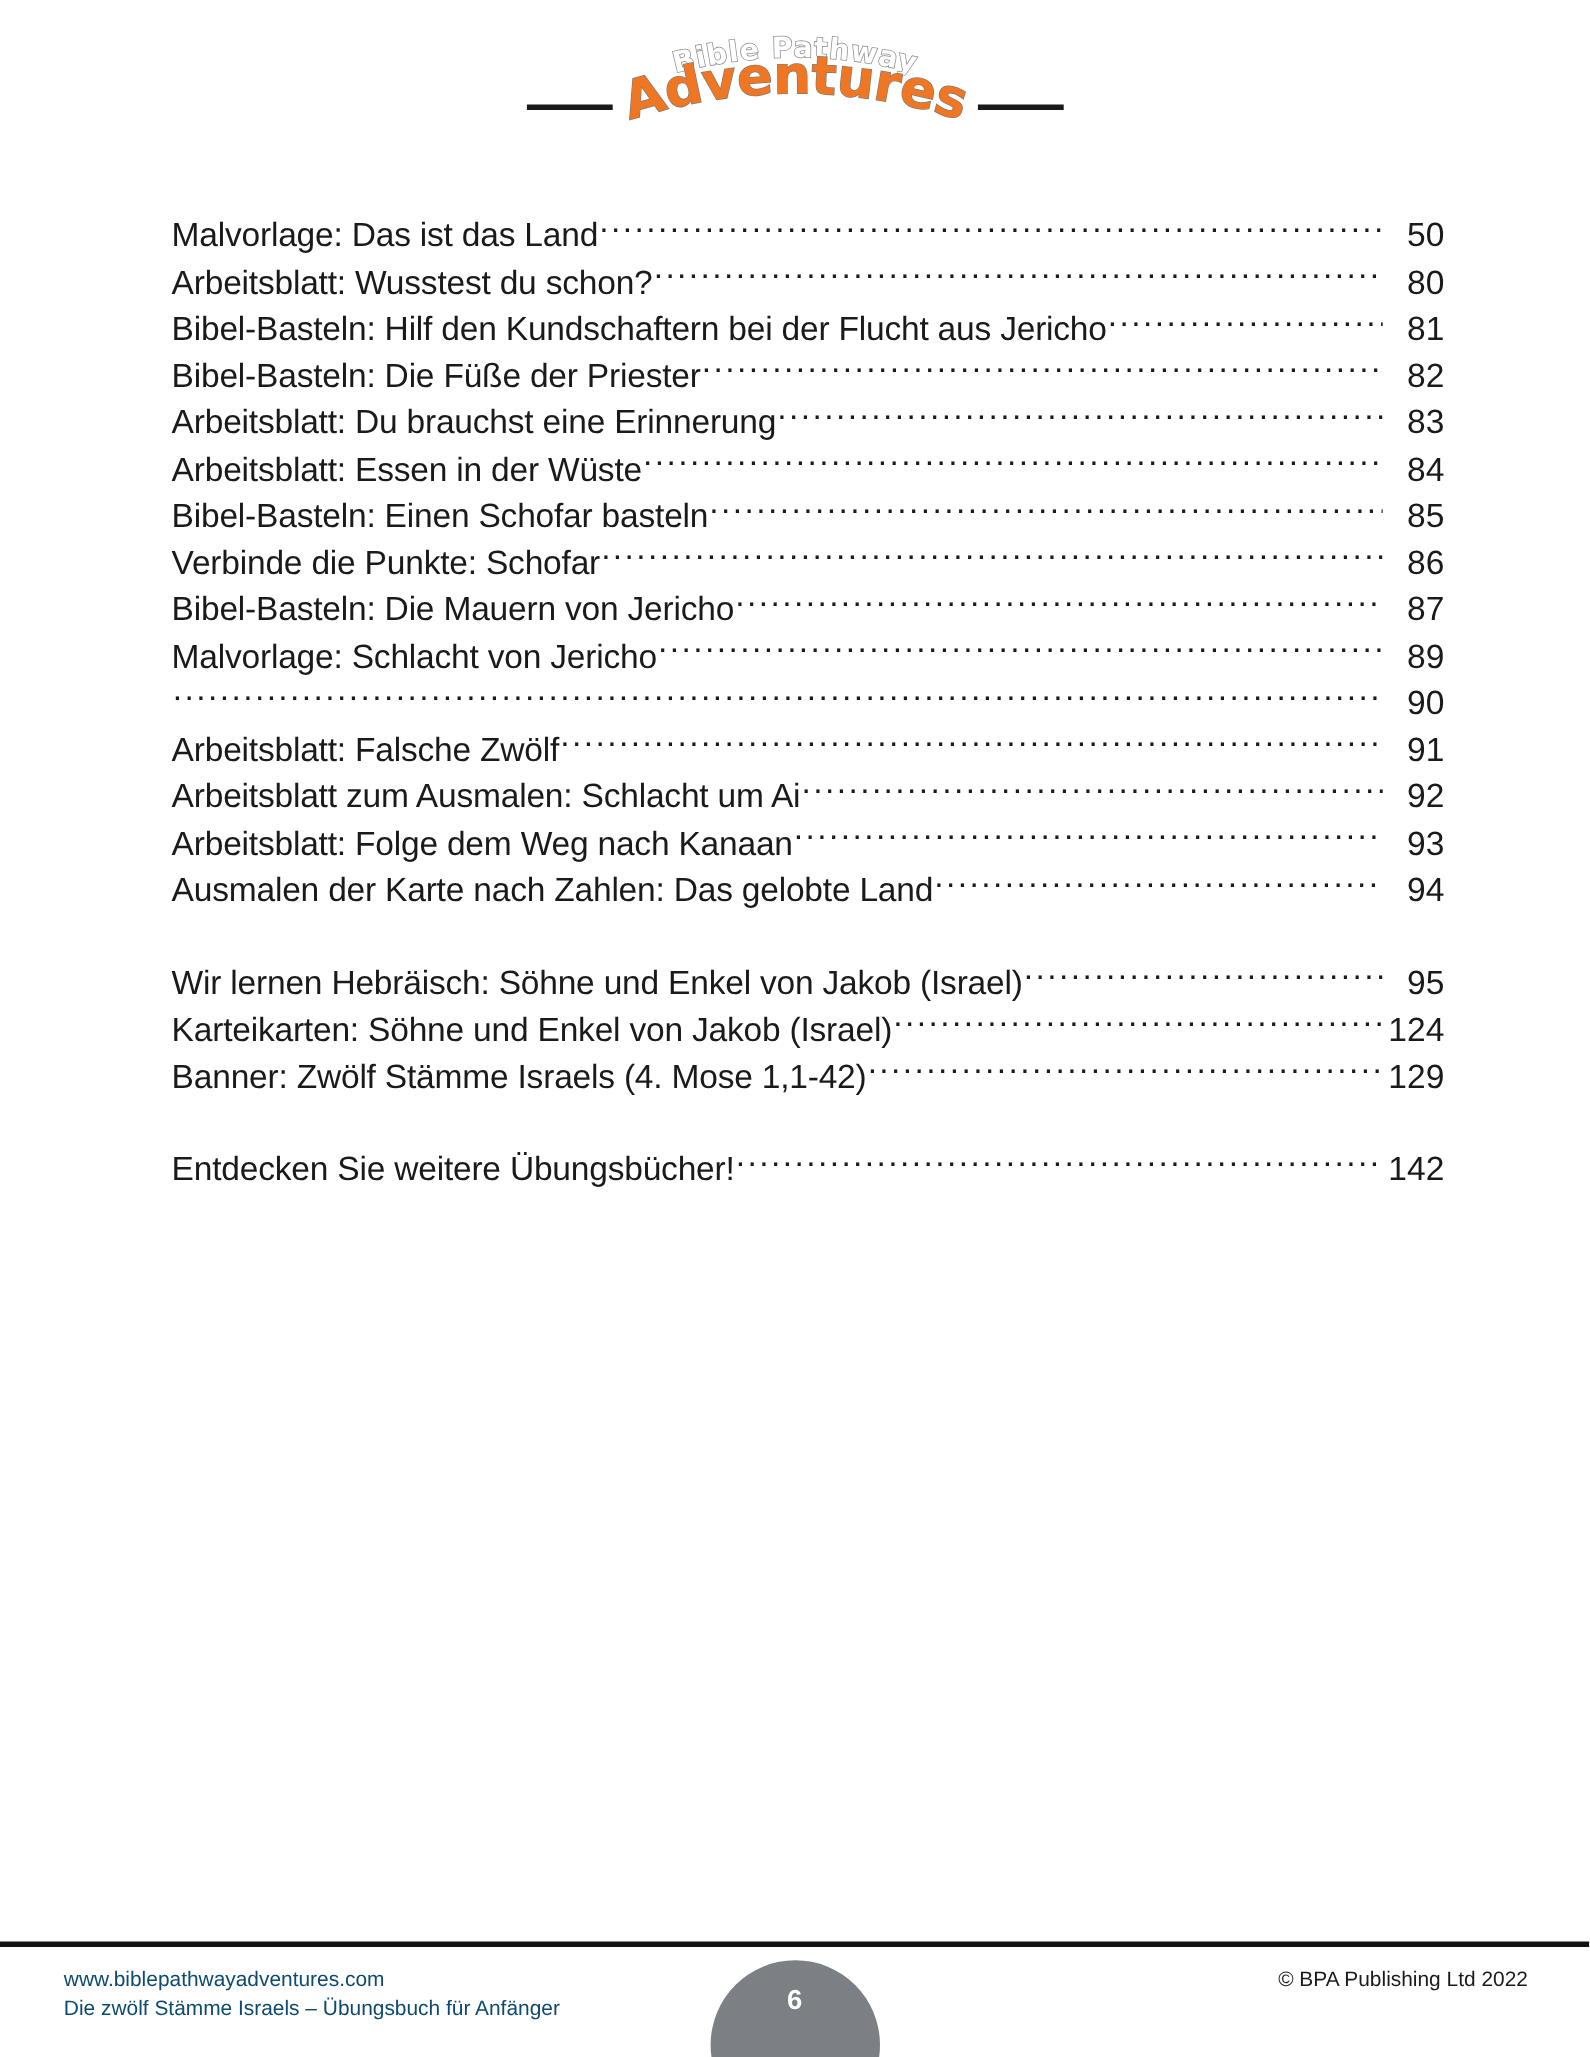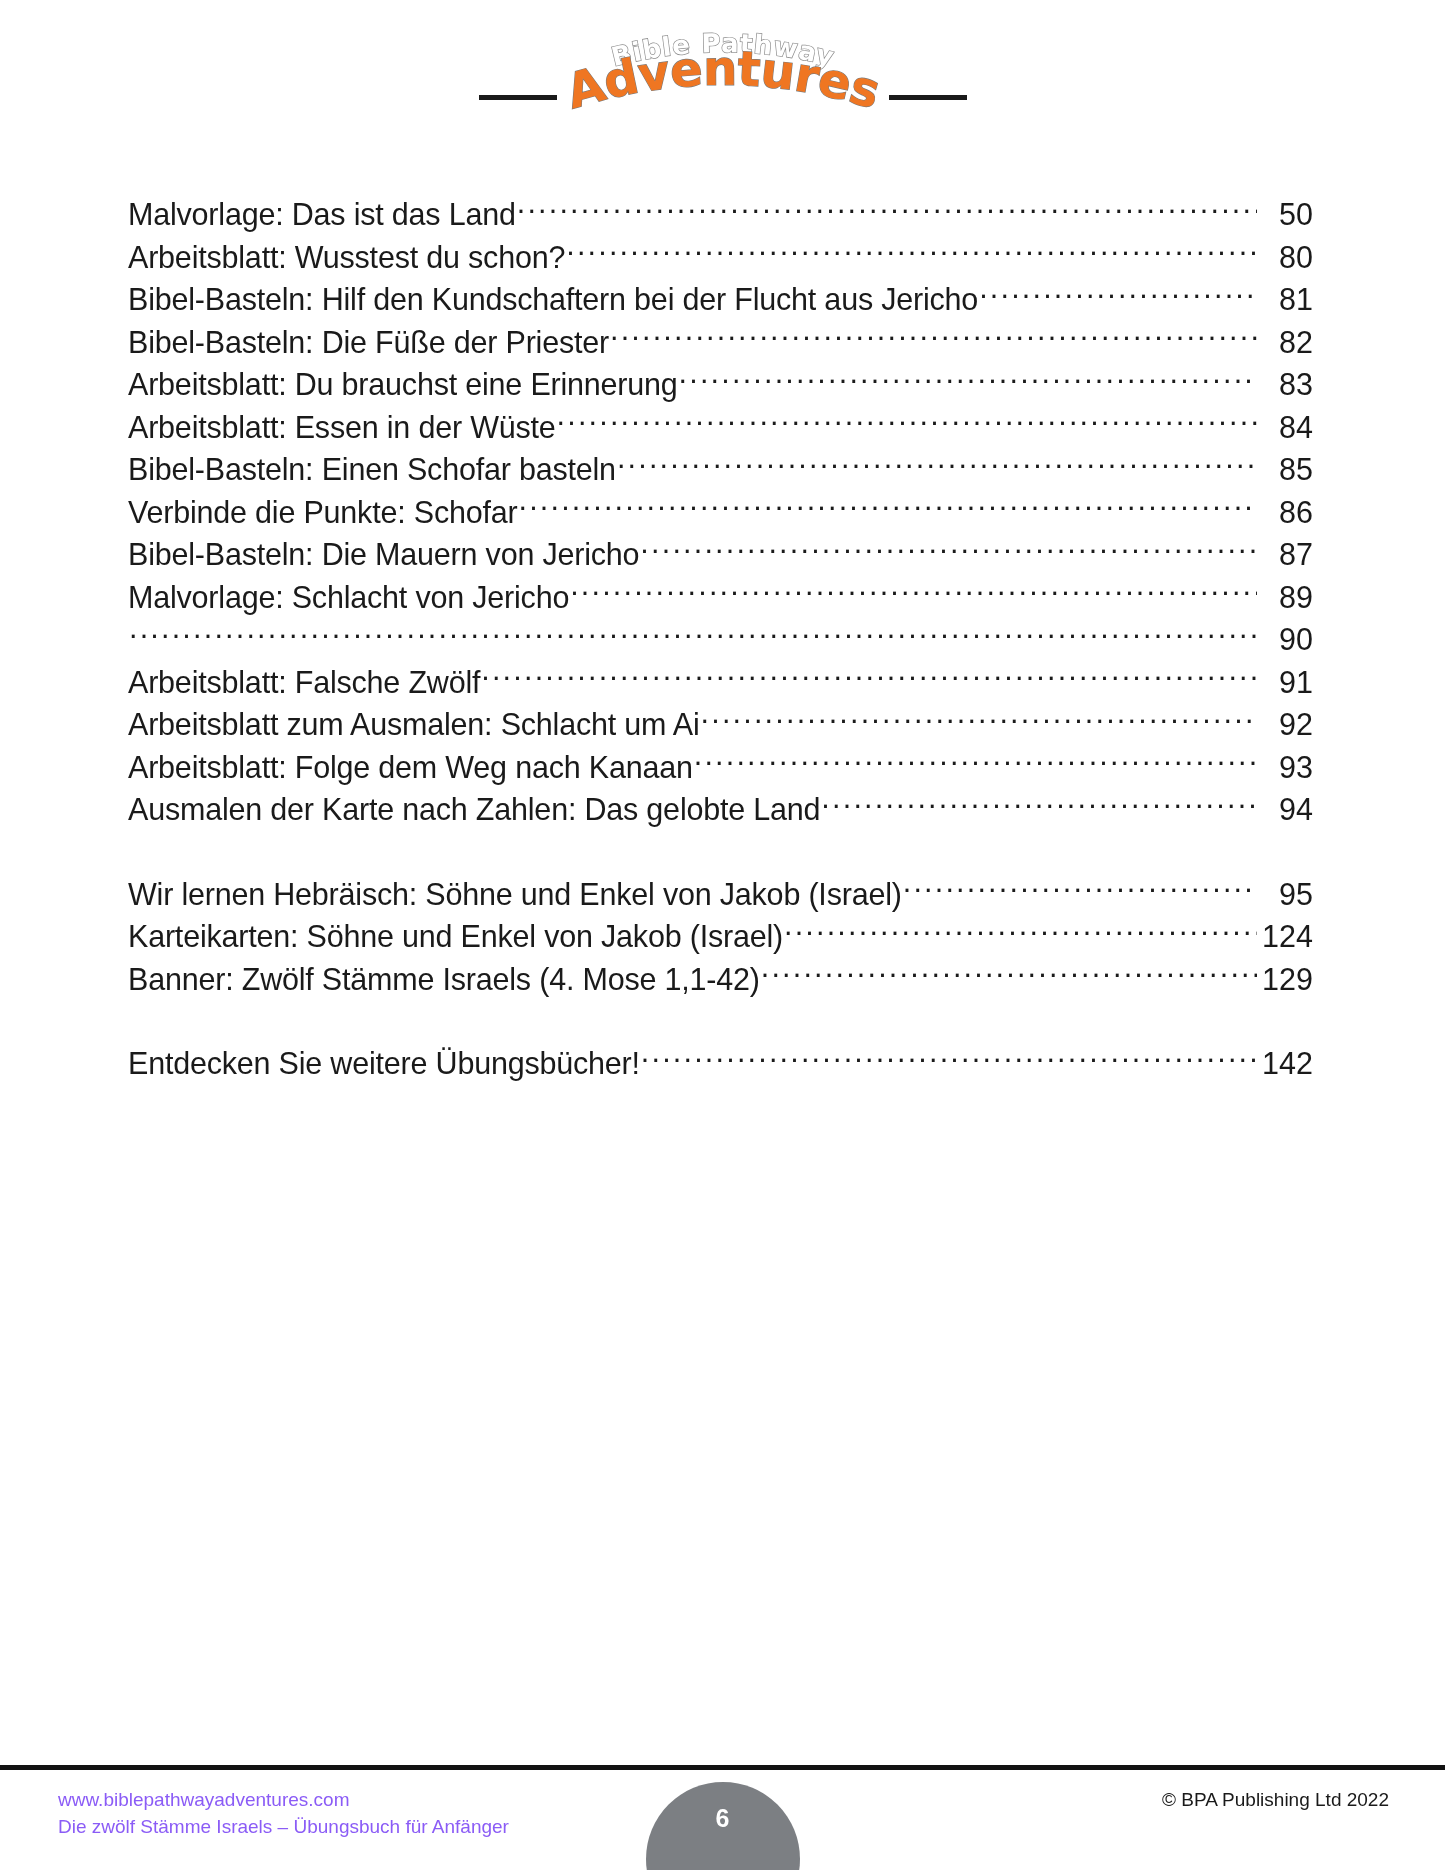--- a/index.html
+++ b/index.html
@@ -77,20 +77,21 @@
     width: 1185px;
   }
   .toc-row {
     display: flex;
     align-items: baseline;
     font-size: 30.5px;
     line-height: 42.5px;
     color: #1a1a1a;
     white-space: nowrap;
     font-stretch: condensed;
+    margin-left: 28px;
   }
   .toc-label {
     flex: 0 0 auto;
     letter-spacing: -0.2px;
   }
   .toc-dots {
     flex: 1 1 auto;
     overflow: hidden;
     margin: 0 2px 0 1px;
     position: relative;
@@ -122,21 +123,21 @@
     width: 1445px;
     height: 5px;
     background: #121212;
   }
   .footer-left {
     position: absolute;
     left: 58px;
     top: 1786px;
     font-size: 19px;
     line-height: 27px;
-    color: #8b5cf6;
+    color: #0c4a6e;
     font-stretch: condensed;
   }
   .footer-left div { white-space: nowrap; }
   .footer-right {
     position: absolute;
     right: 56px;
     top: 1786px;
     font-size: 19px;
     line-height: 27px;
     color: #1a1a1a;

